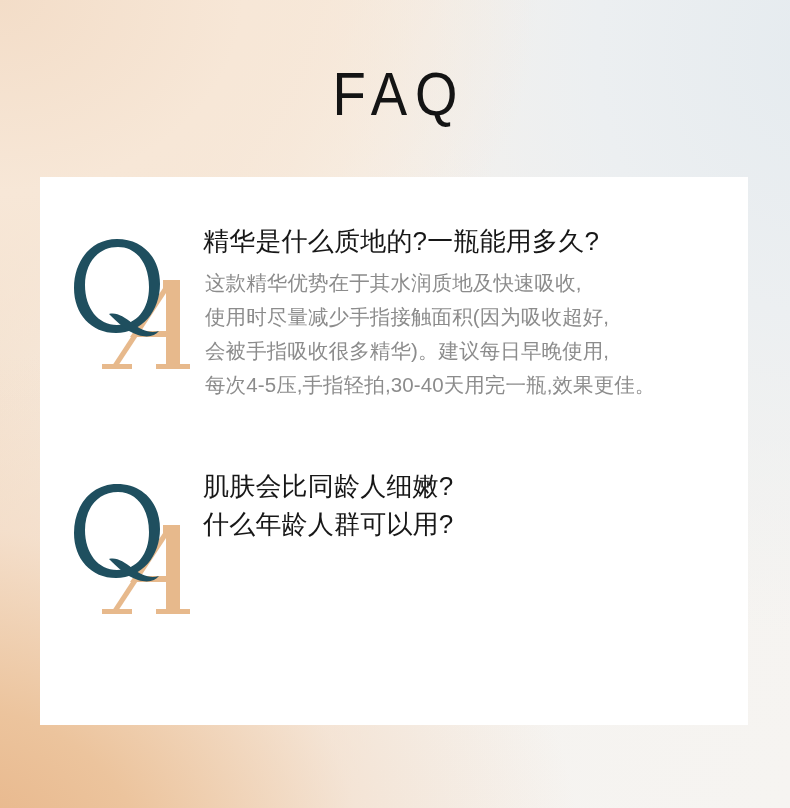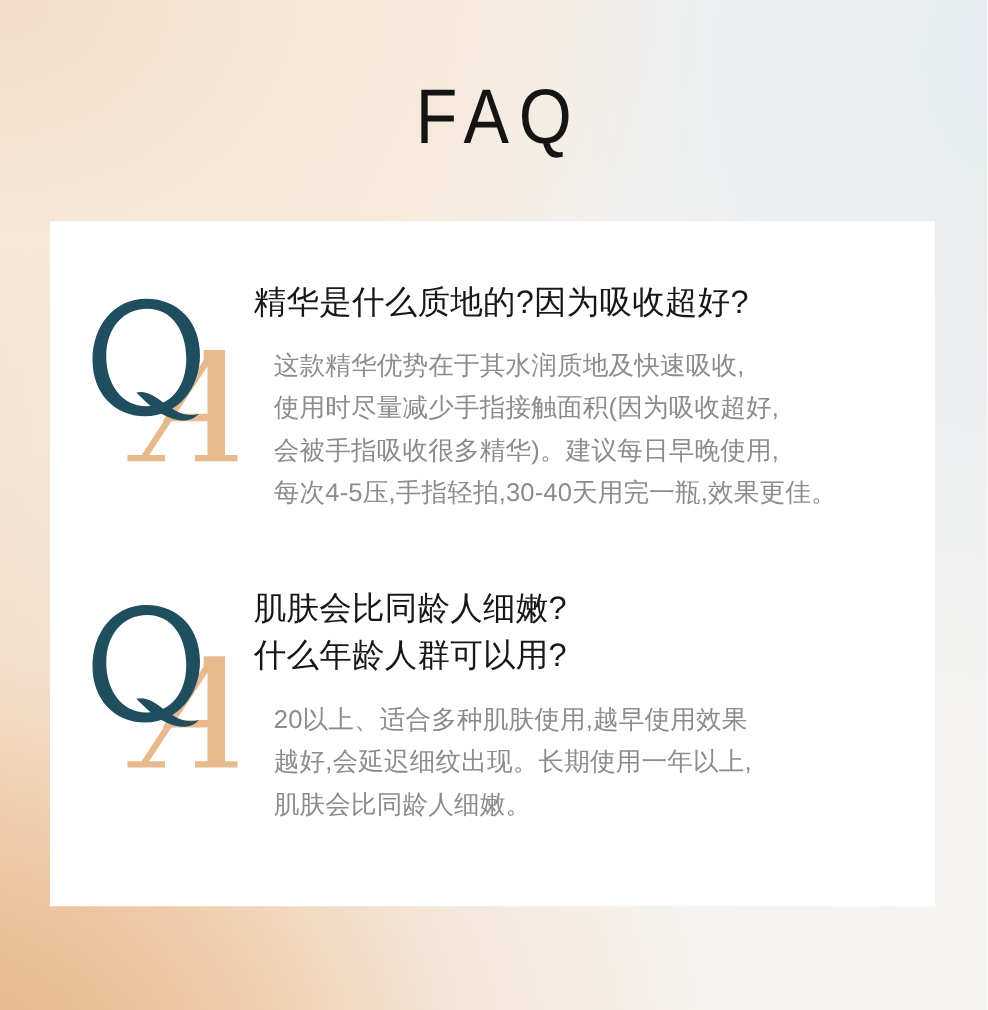--- a/index.html
+++ b/index.html
@@ -88,21 +88,21 @@
     margin: 0 0 6px 0;
     font-size: 26px;
     line-height: 38px;
     font-weight: 400;
     color: #171717;
     letter-spacing: 0.2px;
     white-space: pre-line;
     font-family: "Liberation Sans", "DejaVu Sans", sans-serif;
   }
   .answer {
-    margin: 16px;
+    margin: 2px;
     font-size: 20.5px;
     line-height: 34px;
     font-weight: 400;
     color: #8c8c8c;
     letter-spacing: 0.1px;
     white-space: pre-line;
     font-family: "Liberation Sans", "DejaVu Sans", sans-serif;
   }
 </style>
 </head>
@@ -147,21 +147,21 @@
 
             <path d="M47 84
                      C 55 92, 64 101, 76 105
                      C 86 108, 93 106, 97 101
                      C 88 104, 79 100, 70 93
                      C 62 87, 55 82, 47 84 Z" fill="#1f4f5f"></path>
           </g>
         </svg>
       </div>
       <div class="faq-text">
-        <p class="question">精华是什么质地的?因为吸收超好?</p>
+        <p class="question">精华是什么质地的?一瓶能用多久?</p>
         <p class="answer">这款精华优势在于其水润质地及快速吸收,
 使用时尽量减少手指接触面积(因为吸收超好,
 会被手指吸收很多精华)。建议每日早晚使用,
 每次4-5压,手指轻拍,30-40天用完一瓶,效果更佳。</p>
       </div>
     </div>
 
     <div class="faq-item item-1">
       <div class="monogram">
         <svg width="140" height="150" viewBox="0 0 140 150" xmlns="http://www.w3.org/2000/svg">
@@ -188,20 +188,17 @@
                      C 55 92, 64 101, 76 105
                      C 86 108, 93 106, 97 101
                      C 88 104, 79 100, 70 93
                      C 62 87, 55 82, 47 84 Z" fill="#1f4f5f"></path>
           </g>
         </svg>
       </div>
       <div class="faq-text">
         <p class="question">肌肤会比同龄人细嫩?
 什么年龄人群可以用?</p>
-        <p class="answer">20以上、适合多种肌肤使用,越早使用效果
-越好,会延迟细纹出现。长期使用一年以上,
-肌肤会比同龄人细嫩。</p>
       </div>
     </div>
 
   </div>
 </div>
 
 </body></html>

